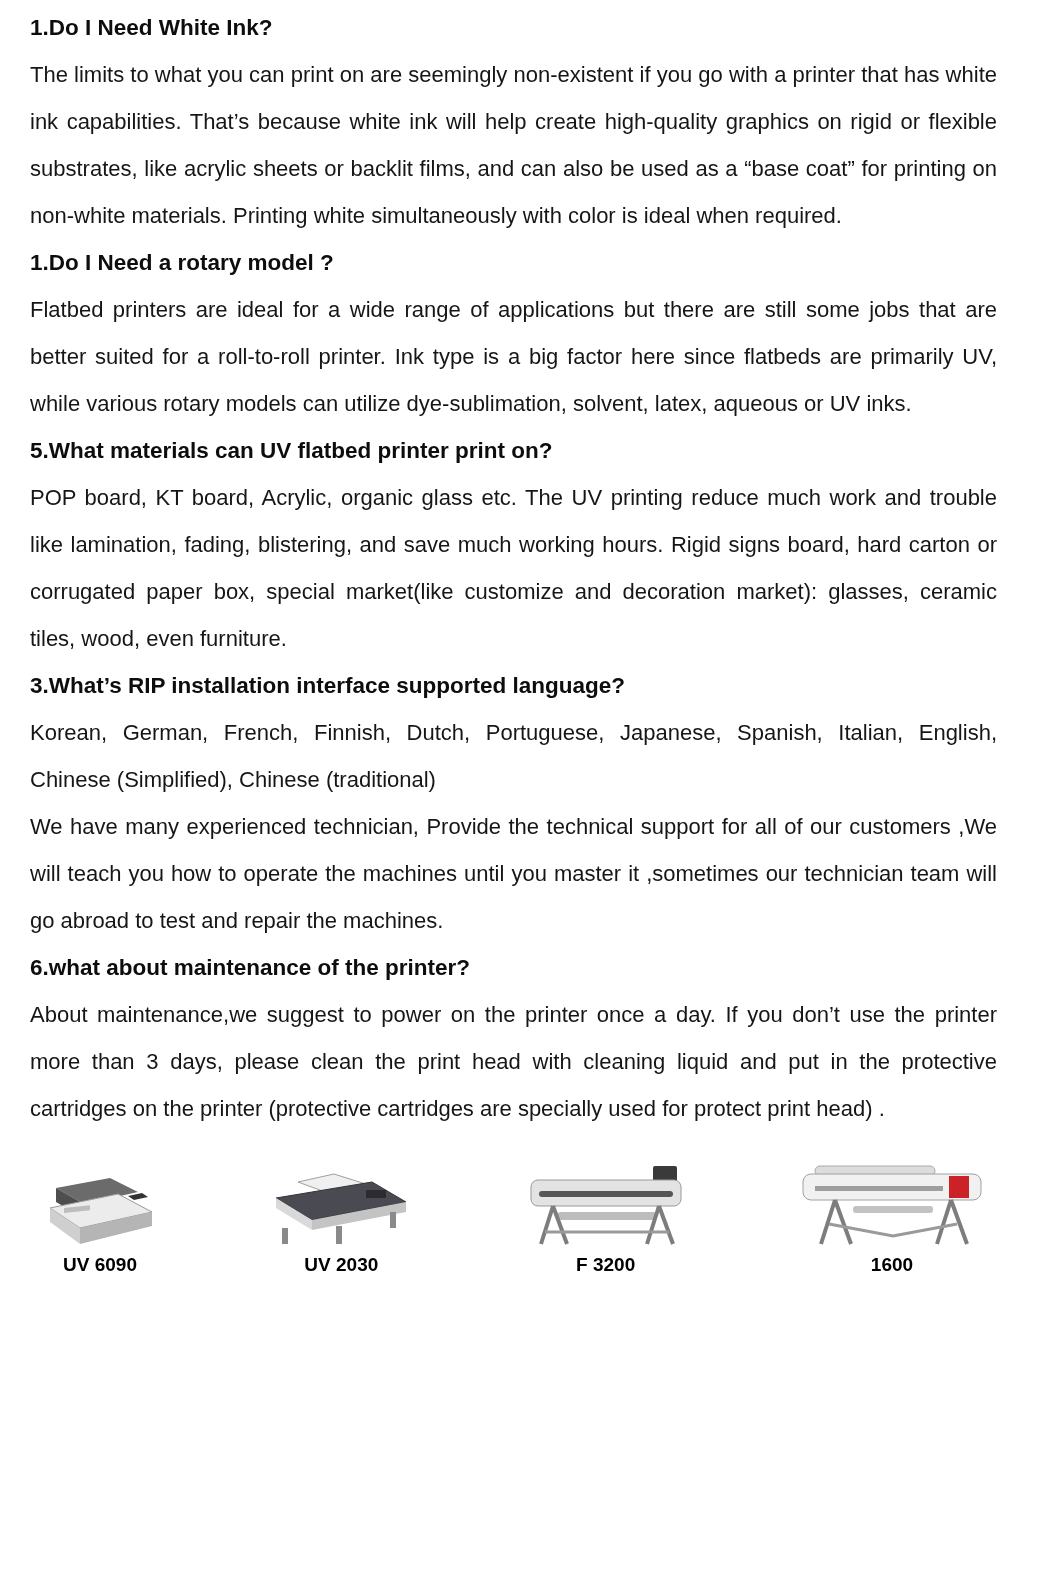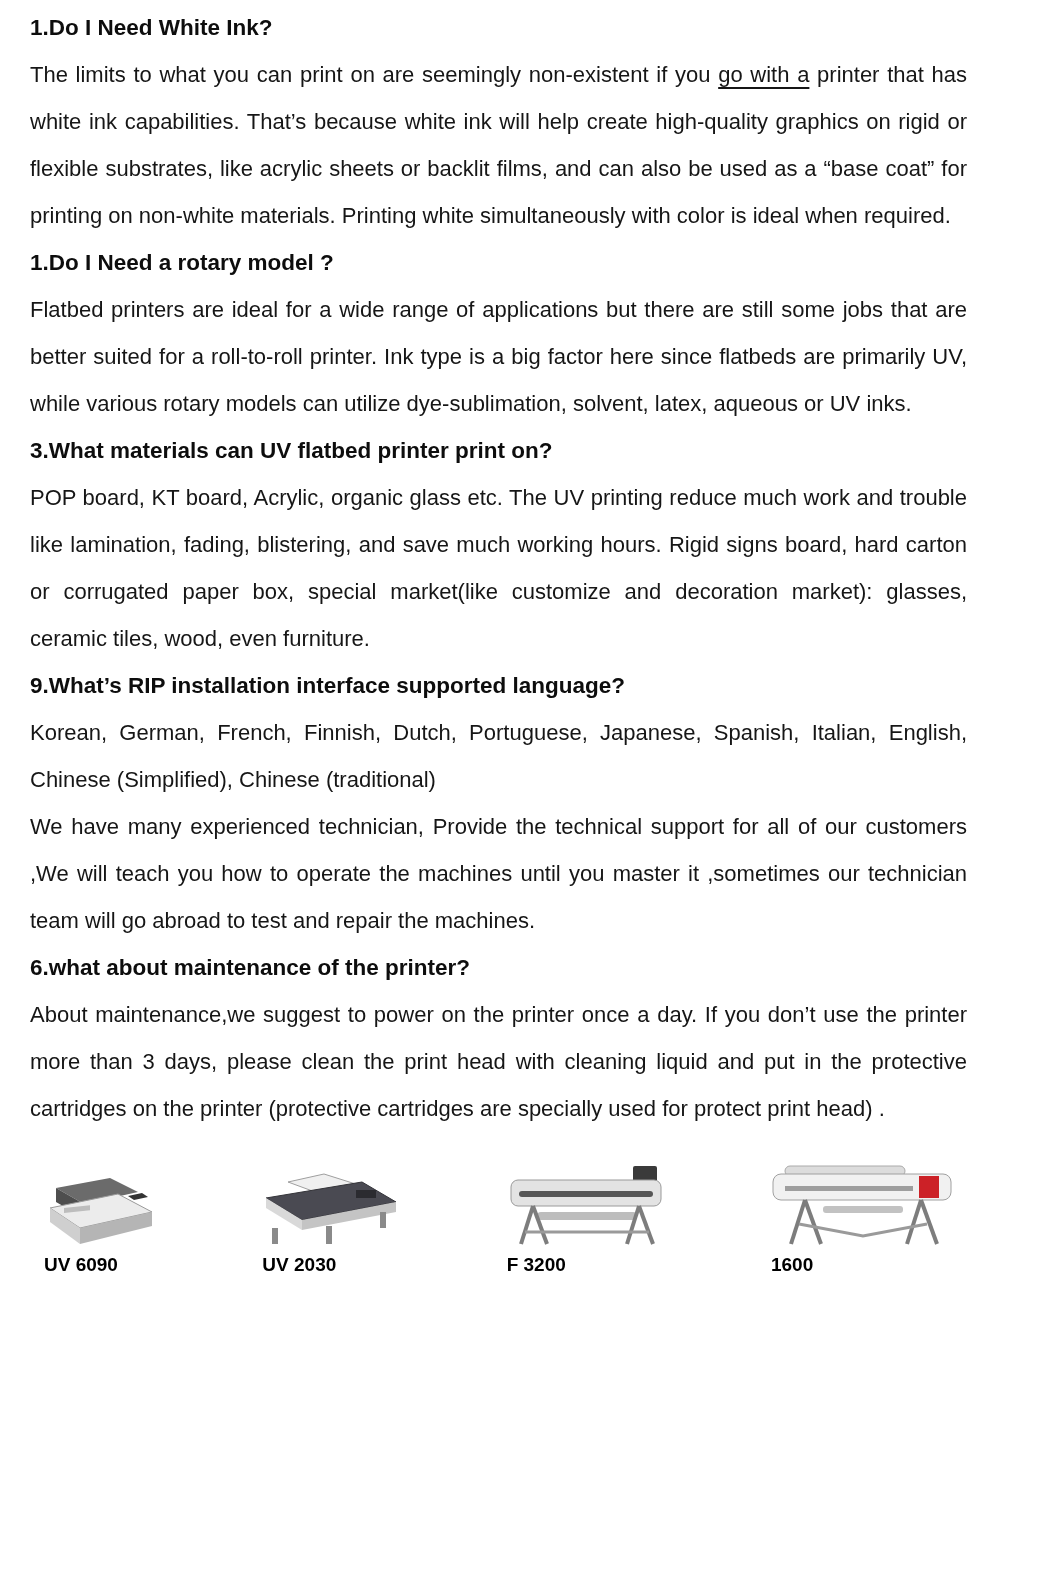--- a/index.html
+++ b/index.html
@@ -8,53 +8,52 @@
     background: #ffffff;
   }
   body {
     width: 1059px;
     height: 1581px;
     font-family: "Liberation Sans", "DejaVu Sans", sans-serif;
     color: #111111;
     overflow: hidden;
   }
   .doc {
-    padding: 4px 92px 0 30px;
+    padding: 4px 62px 0 30px;
   }
   .faq-heading {
     font-size: 22.5px;
     font-weight: bold;
     line-height: 47px;
     margin: 0;
     color: #0d0d0d;
     text-align: left;
   }
   .para {
     font-size: 22px;
     line-height: 47px;
     margin: 0;
     text-align: justify;
     color: #161616;
   }
   .u {
-    text-decoration: underline;
     text-underline-offset: 5px;
     text-decoration-thickness: 1.5px;
   }
   .products-row {
     margin-top: 14px;
     padding: 0 14px 0 14px;
     display: flex;
     justify-content: space-between;
     align-items: flex-end;
   }
   .product {
     display: flex;
     flex-direction: column;
-    align-items: flex-start;
+    align-items: center;
   }
   .product svg {
     display: block;
   }
   .plabel {
     font-size: 19px;
     font-weight: bold;
     color: #000000;
     margin-top: 4px;
     white-space: nowrap;
@@ -64,24 +63,24 @@
 <body>
 
 <div class="doc">
 
   <h2 class="faq-heading">1.Do I Need White Ink?</h2>
   <p class="para"><span>The limits to what you can print on are seemingly non-existent if you </span><span class="u">go with a</span><span> printer that has white ink capabilities. That’s because white ink will help create high-quality graphics on rigid or flexible substrates, like acrylic sheets or backlit films, and can also be used as a “base coat” for printing on non-white materials. Printing white simultaneously with color is ideal when required.</span></p>
 
   <h2 class="faq-heading">1.Do I Need a rotary model ?</h2>
   <p class="para">Flatbed printers are ideal for a wide range of applications but there are still some jobs that are better suited for a roll-to-roll printer. Ink type is a big factor here since flatbeds are primarily UV, while various rotary models can utilize dye-sublimation, solvent, latex, aqueous or UV inks.</p>
 
-  <h2 class="faq-heading">3.What materials can UV flatbed printer print on?</h2>
+  <h2 class="faq-heading">5.What materials can UV flatbed printer print on?</h2>
   <p class="para">POP board, KT board, Acrylic, organic glass etc. The UV printing reduce much work and trouble like lamination, fading, blistering, and save much working hours. Rigid signs board, hard carton or corrugated paper box, special market(like customize and decoration market): glasses, ceramic tiles, wood, even furniture.</p>
 
-  <h2 class="faq-heading">9.What’s RIP installation interface supported language?</h2>
+  <h2 class="faq-heading">3.What’s RIP installation interface supported language?</h2>
   <p class="para">Korean, German, French, Finnish, Dutch, Portuguese, Japanese, Spanish, Italian, English, Chinese (Simplified), Chinese (traditional)</p>
 
   <p class="para">We have many experienced technician, Provide the technical support for all of our customers ,We will teach you how to operate the machines until you master it ,sometimes our technician team will go abroad to test and repair the machines.</p>
 
   <h2 class="faq-heading">6.what about maintenance of the printer?</h2>
   <p class="para">About maintenance,we suggest to power on the printer once a day. If you don’t use the printer more than 3 days, please clean the print head with cleaning liquid and put in the protective cartridges on the printer (protective cartridges are specially used for protect print head) .</p>
 
   <div class="products-row">
 
     <div class="product">

